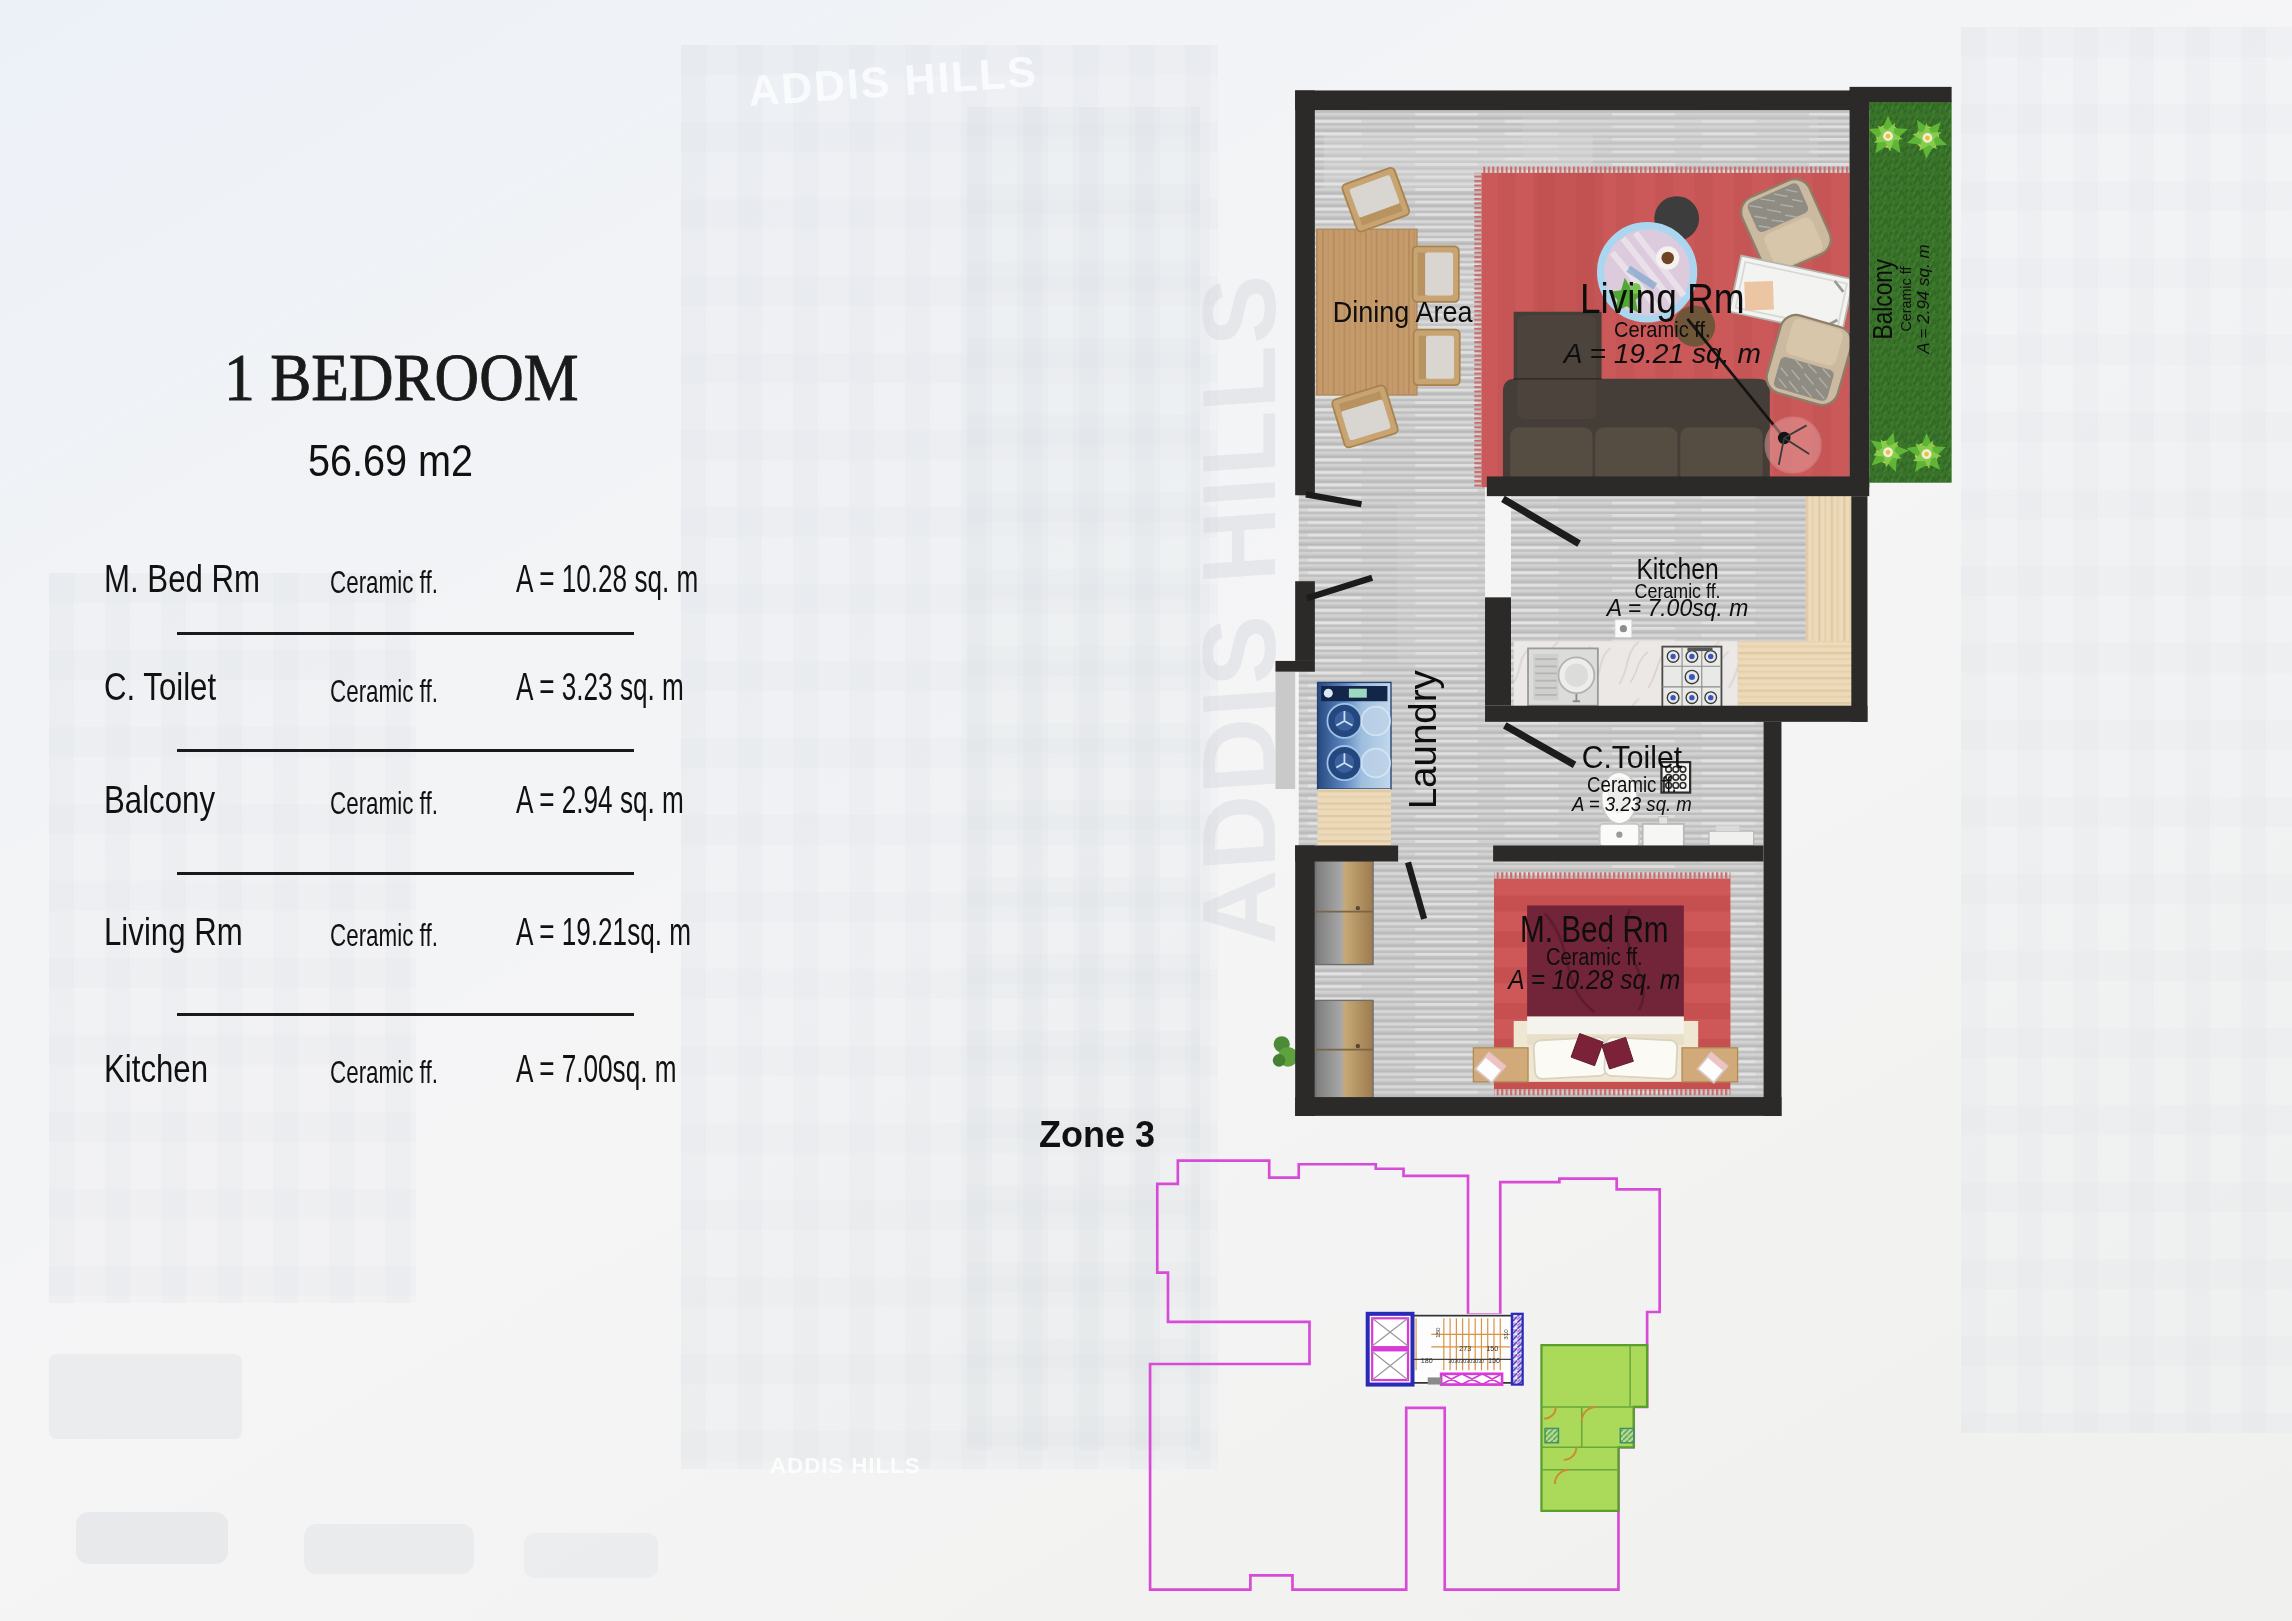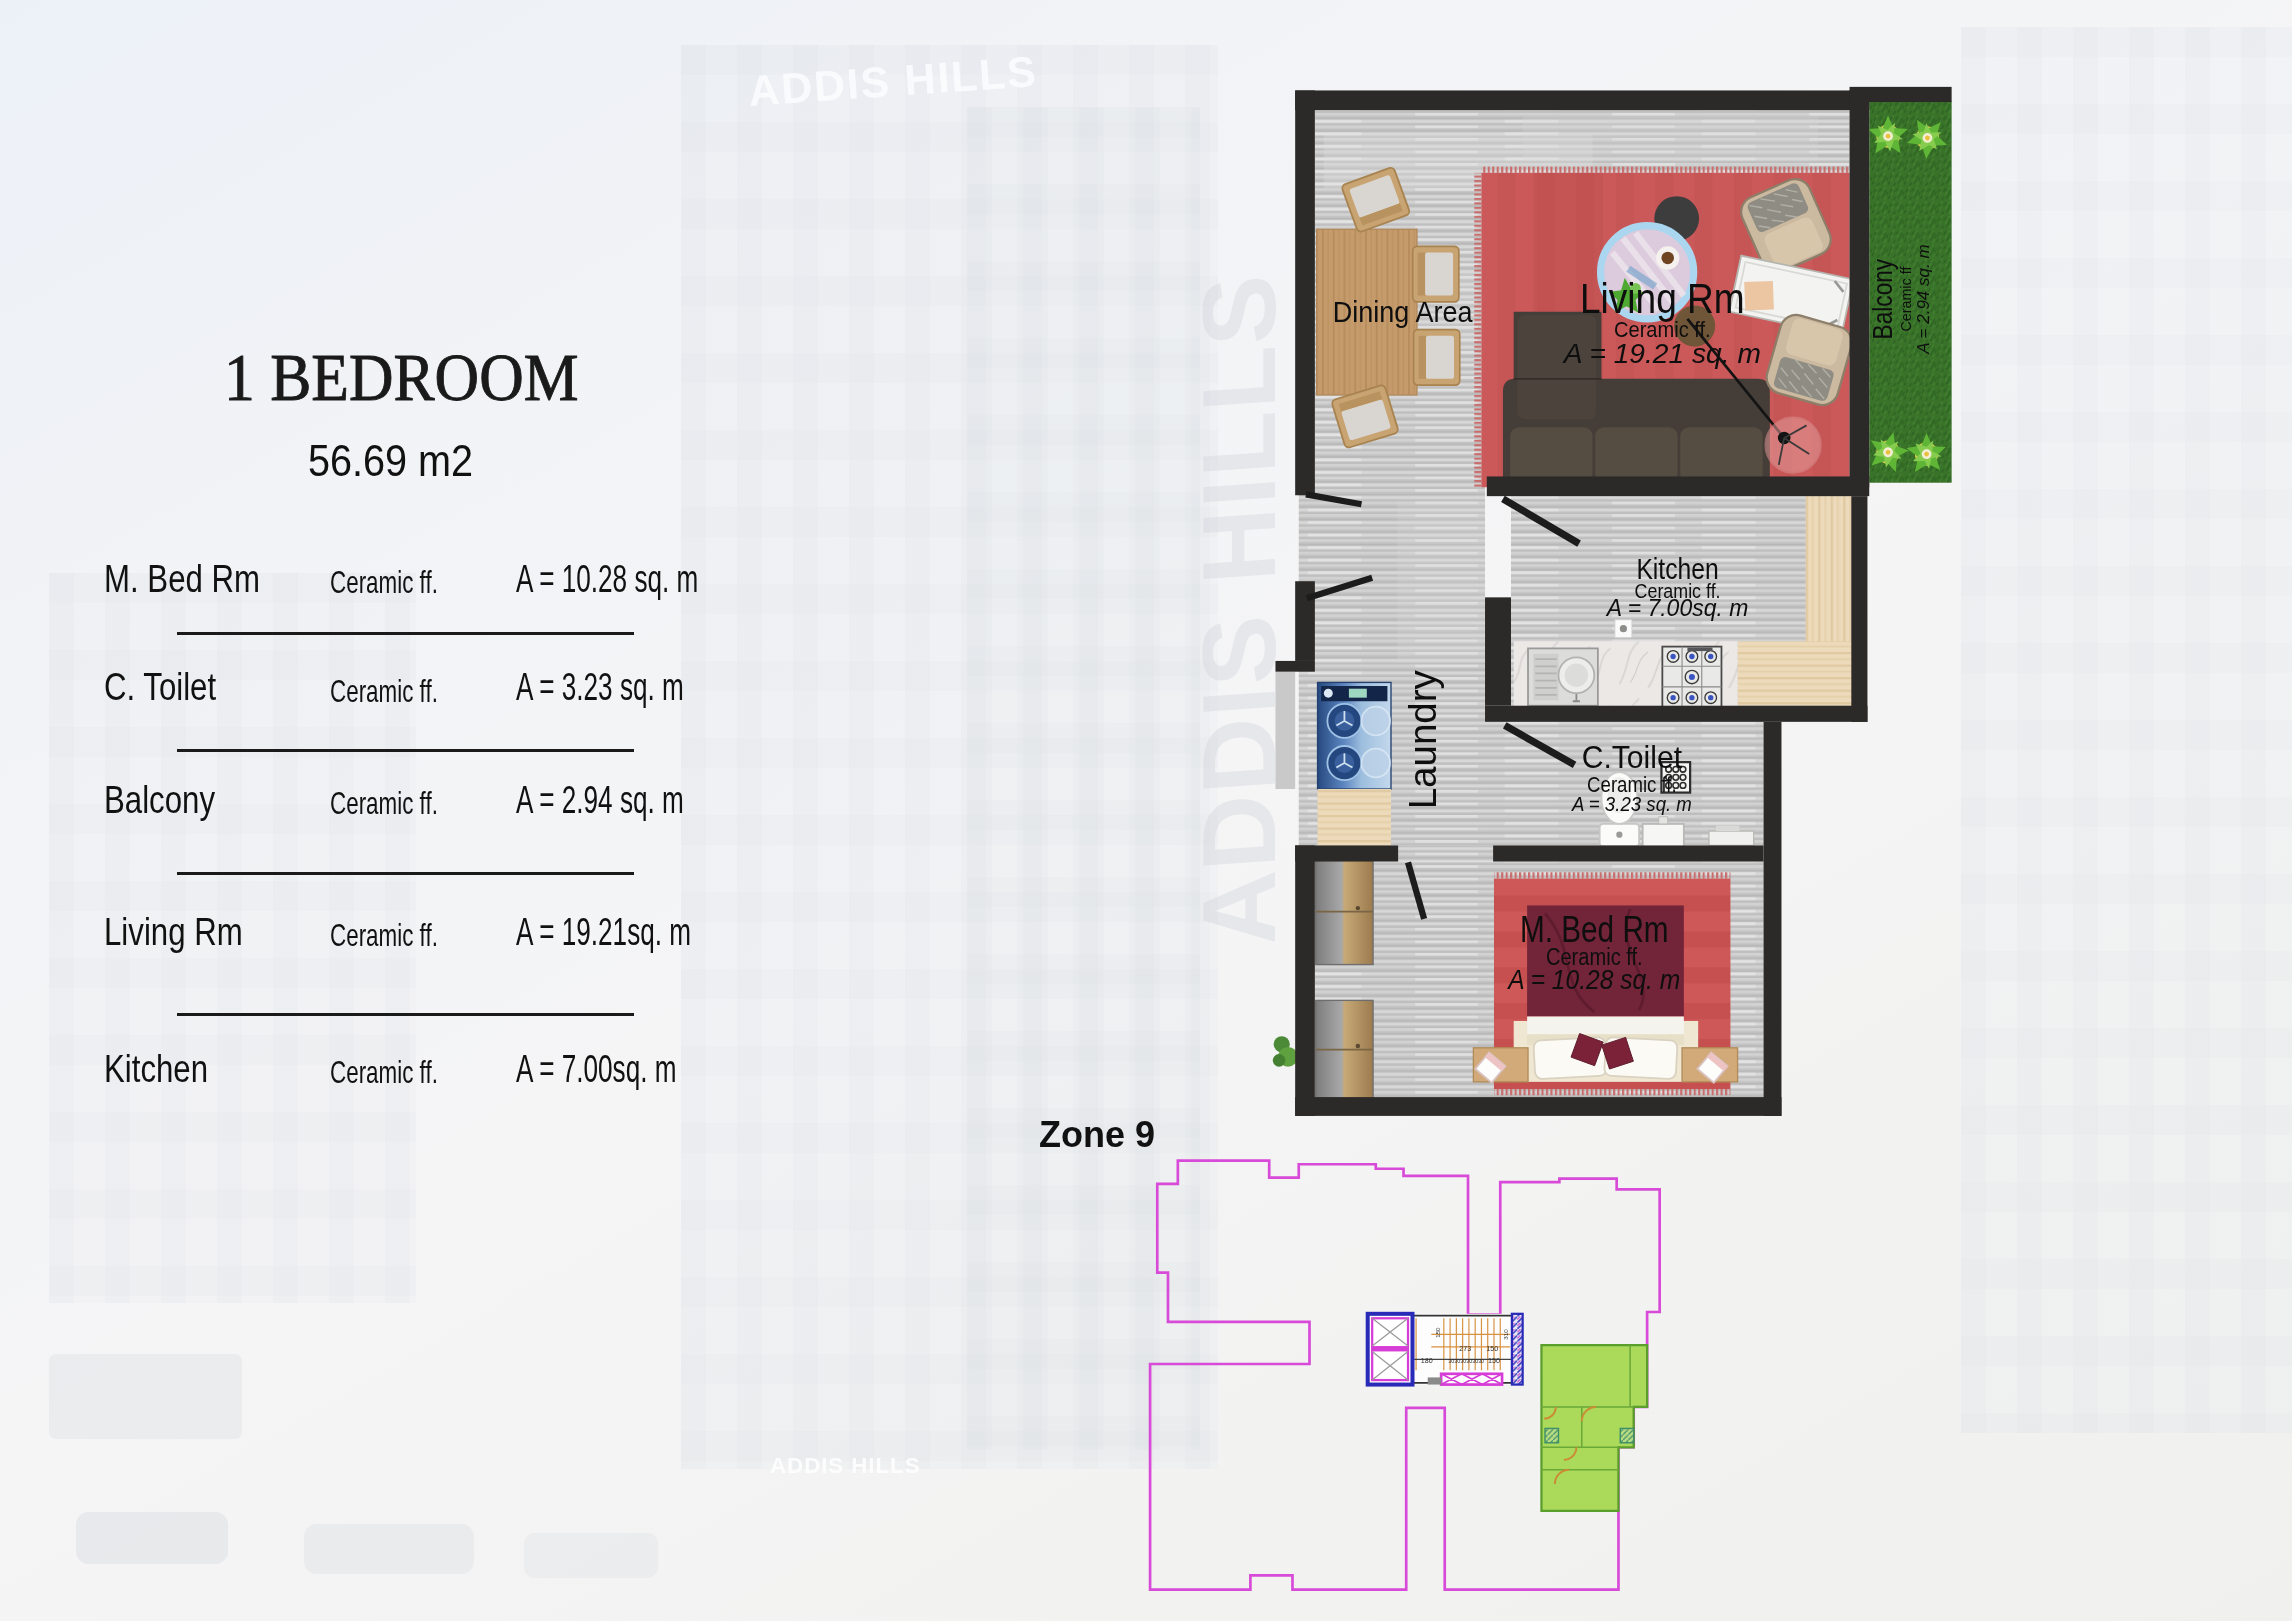--- a/index.html
+++ b/index.html
@@ -60,21 +60,21 @@
 <div class="abs" style="left:104px;top:910px;font:39px 'Liberation Sans',sans-serif;color:#111;transform:scaleX(.8);transform-origin:0 0">Living Rm</div>
 <div class="abs" style="left:330px;top:917px;font:32px 'Liberation Sans',sans-serif;color:#111;transform:scaleX(.7);transform-origin:0 0">Ceramic ff.</div>
 <div class="abs" style="left:516px;top:910px;font:39px 'Liberation Sans',sans-serif;color:#111;transform:scaleX(.67);transform-origin:0 0">A = 19.21sq. m</div>
 
 <div class="abs" style="left:177px;top:1013px;width:457px;height:2.7px;background:#1a1a1a"></div>
 
 <div class="abs" style="left:104px;top:1047px;font:39px 'Liberation Sans',sans-serif;color:#111;transform:scaleX(.8);transform-origin:0 0">Kitchen</div>
 <div class="abs" style="left:330px;top:1054px;font:32px 'Liberation Sans',sans-serif;color:#111;transform:scaleX(.7);transform-origin:0 0">Ceramic ff.</div>
 <div class="abs" style="left:516px;top:1047px;font:39px 'Liberation Sans',sans-serif;color:#111;transform:scaleX(.67);transform-origin:0 0">A = 7.00sq. m</div>
 
-<div class="abs" style="left:1039px;top:1114px;font:bold 36px 'Liberation Sans',sans-serif;color:#111">Zone 9</div>
+<div class="abs" style="left:1039px;top:1114px;font:bold 36px 'Liberation Sans',sans-serif;color:#111">Zone 3</div>
 
 <svg class="abs" style="left:0;top:0" width="2293" height="1621" viewBox="0 0 2560 1810">
 <defs>
 <pattern id="pfloor" width="220" height="14" patternUnits="userSpaceOnUse">
 <rect width="220" height="14" fill="#c5c5c5"></rect>
 <rect y="0" width="220" height="3" fill="#d2d2d2"></rect>
 <rect y="5" width="220" height="2" fill="#b8b8b8"></rect>
 <rect y="8" width="220" height="3" fill="#d8d8d8"></rect>
 <rect y="12" width="220" height="2" fill="#bebebe"></rect>
 <rect x="40" y="0" width="70" height="3" fill="#e0e0e0"></rect>

